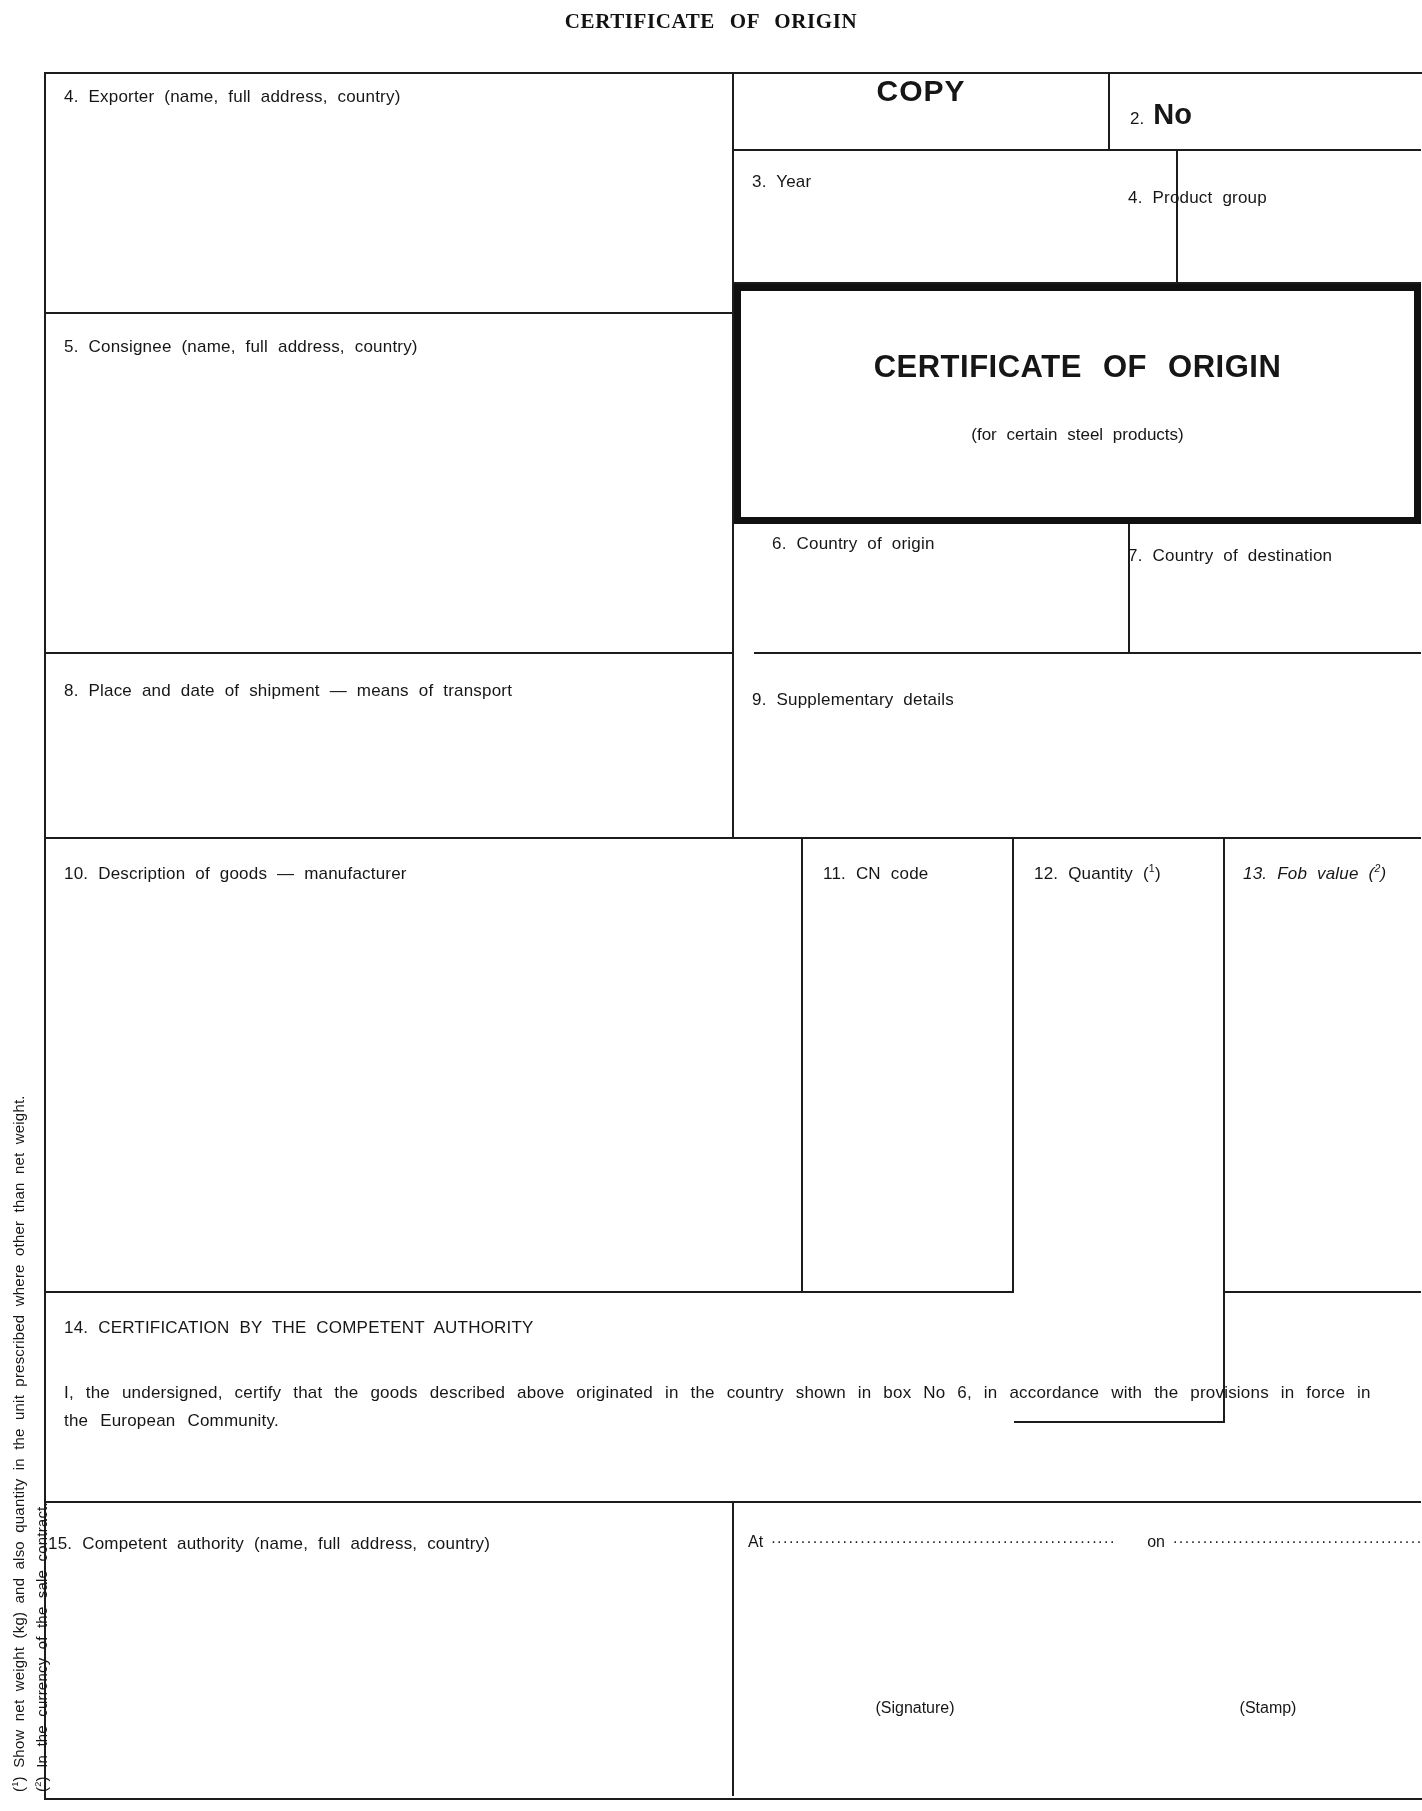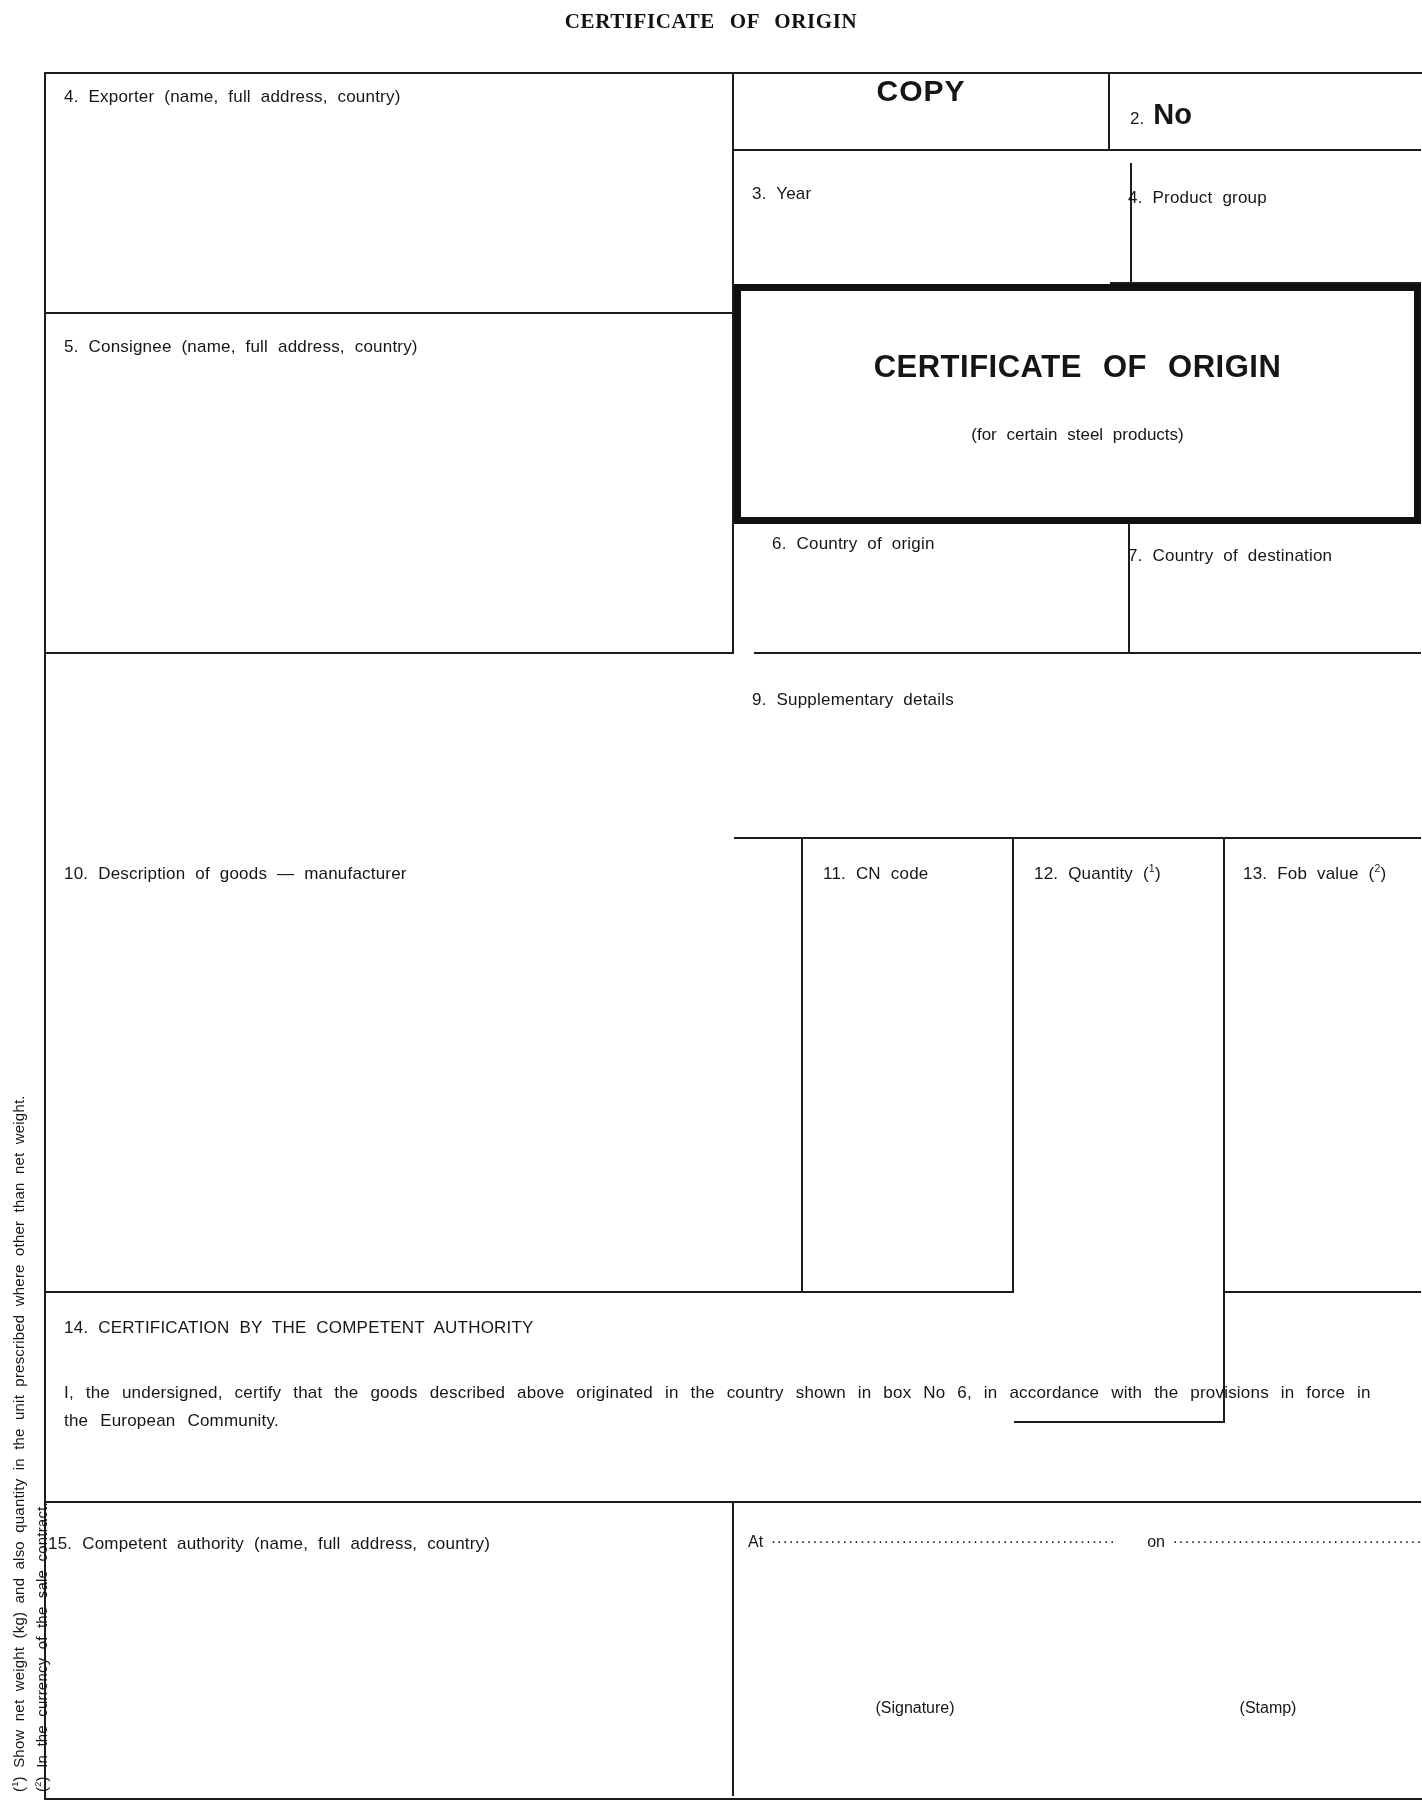--- a/index.html
+++ b/index.html
@@ -56,21 +56,21 @@
     vertical-align: super;
     line-height: 0;
   }
   
   .c1  { left: 0;     top: 0;     width: 688px;  height: 240px; padding: 12px 18px; }
   .cCopy { left: 688px; top: 0;   width: 376px;  height: 77px;  text-align: center; }
   .copy-text { font-size: 30px; font-weight: bold; letter-spacing: 1px; }
   .cNo { left: 1064px; top: 0;    width: 311px;  height: 77px;  display: flex; align-items: baseline; padding: 24px 0 0 20px; }
   .no-num { font-size: 17px; margin-right: 9px; }
   .no-text { font-size: 29px; font-weight: bold; }
-  .cYear { left: 688px; top: 77px; width: 398px; height: 133px; padding: 20px 18px; margin-top: 12px; }
+  .cYear { left: 688px; top: 77px; width: 444px; height: 133px; padding: 20px 18px; }
   .cProduct { left: 1064px; top: 77px; width: 311px; height: 133px; padding: 36px 18px; }
   .thick {
     position: absolute;
     left: 688px; top: 210px;
     width: 687px; height: 240px;
     box-sizing: border-box;
     border: 7px solid #101010;
     background: #fff;
     text-align: center;
   }
@@ -87,21 +87,21 @@
     word-spacing: 5px;
   }
   .c5  { left: 0;     top: 240px; width: 688px;  height: 340px; padding: 22px 18px; }
   .c6  { left: 708px; top: 450px; width: 376px;  height: 130px; padding: 9px 18px; }
   .c7  { left: 1064px; top: 450px; width: 311px; height: 130px; padding: 21px 18px; }
   .c8  { left: 0;     top: 580px; width: 688px;  height: 185px; padding: 26px 18px; }
   .c9  { left: 688px; top: 580px; width: 687px;  height: 185px; padding: 35px 18px; }
   .c10 { left: 0;     top: 765px; width: 757px;  height: 454px; padding: 24px 18px; }
   .c11 { left: 757px; top: 765px; width: 211px;  height: 454px; padding: 24px 8px 0 20px; }
   .c12 { left: 968px; top: 765px; width: 211px;  height: 584px; padding: 24px 8px 0 20px; }
-  .c13 { left: 1179px; top: 765px; width: 196px; height: 454px; padding: 24px 8px 0 18px; }
+  .c13 { left: 1179px; top: 765px; width: 196px; height: 454px; padding: 24px 8px 0 18px; font-style: italic; }
   .c14 { left: 0;     top: 1219px; width: 1375px; height: 210px; padding: 24px 18px; }
   .c14-body {
     margin-top: 40px;
     max-width: 1332px;
     font-size: 17px;
     word-spacing: 7px;
     letter-spacing: 0.2px;
     line-height: 28px;
   }
   .c15 { left: 0;     top: 1429px; width: 688px; height: 293px; padding: 30px 2px; }
@@ -192,20 +192,23 @@
   </div>
 
   <div class="cell c6 br bb">
     <span class="label">6. Country of origin</span>
   </div>
 
   <div class="cell c7 bb">
     <span class="label">7. Country of destination</span>
   </div>
 
+  <div class="cell c8 br bb">
+    <span class="label">8. Place and date of shipment — means of transport</span>
+  </div>
 
   <div class="cell c9 bb">
     <span class="label">9. Supplementary details</span>
   </div>
 
   <div class="cell c10 br bb">
     <span class="label">10. Description of goods — manufacturer</span>
   </div>
 
   <div class="cell c11 br bb">

